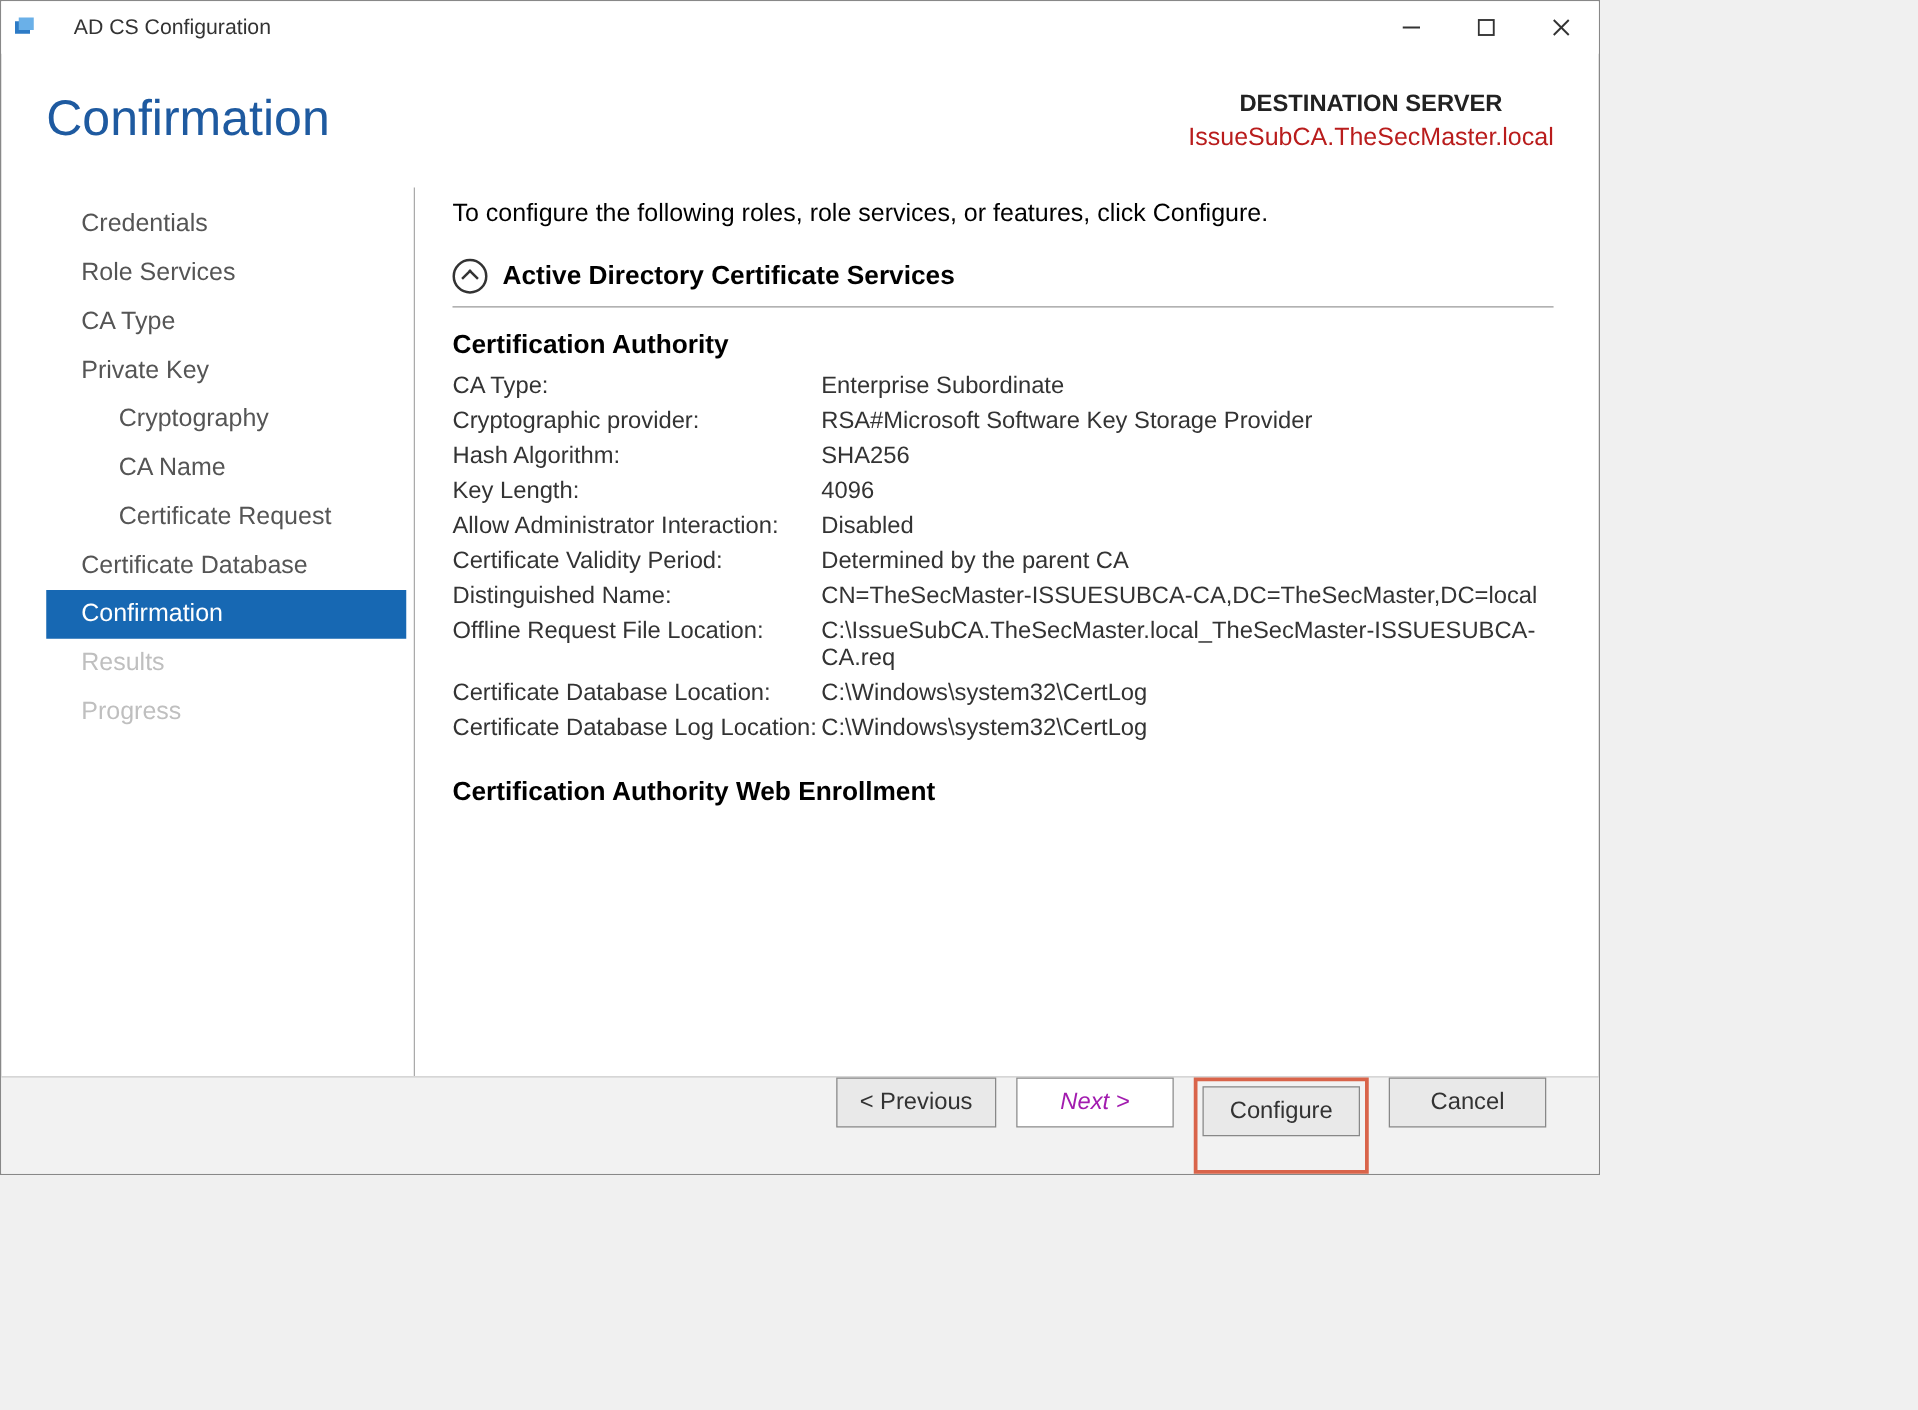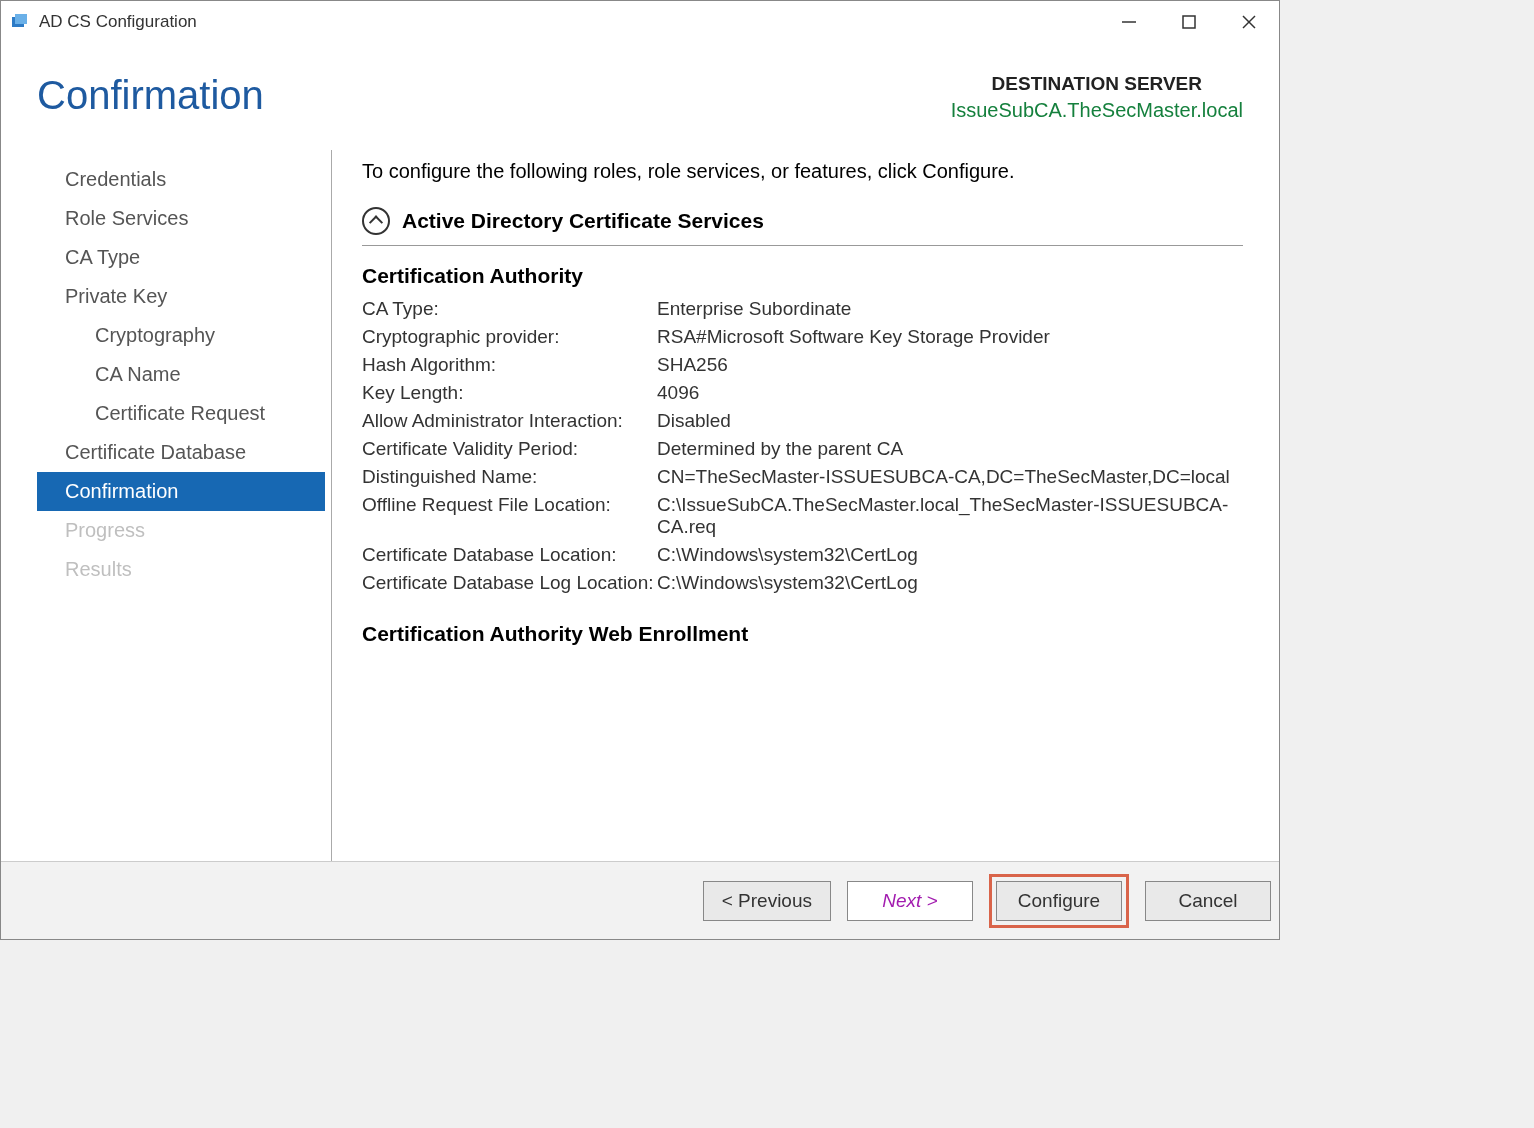--- a/index.html
+++ b/index.html
@@ -18,20 +18,21 @@
     position: relative;
     display: flex;
     flex-direction: column;
   }
   .titlebar {
     height: 42px;
     display: flex;
     align-items: center;
     padding: 0 0 0 10px;
     background: #fff;
+    gap: 20px;
   }
   .titlebar-icon {
     width: 20px; height: 20px; margin-right: 8px;
     display: inline-flex; align-items: center; justify-content: center;
   }
   .titlebar-title { font-size: 17px; color: #333; }
   .titlebar-controls { margin-left: auto; display: flex; }
   .titlebar-btn {
     width: 60px; height: 42px;
     display: flex; align-items: center; justify-content: center;
@@ -45,21 +46,21 @@
   .page-title {
     font-size: 40px;
     font-weight: 300;
     color: #1e5aa0;
   }
   .dest {
     margin-left: auto;
     text-align: right;
   }
   .dest-label { font-size: 19px; font-weight: 700; color: #222; text-align: center; }
-  .dest-server { font-size: 20px; color: #15803d; margin-top: 4px; }
+  .dest-server { font-size: 20px; color: #b91c1c; margin-top: 4px; }
   .body-row {
     display: flex;
     flex: 1;
     padding: 18px 36px 0 36px;
     overflow: hidden;
   }
   .sidebar {
     width: 295px;
     border-right: 1px solid #aaa;
     padding-top: 10px;
@@ -99,23 +100,22 @@
   .collapsible-title { font-size: 21px; font-weight: 700; }
   .section-heading { font-size: 21px; font-weight: 700; margin: 6px 0 10px 0; }
   .kv-row { display: flex; font-size: 19px; color: #333; margin-bottom: 6px; }
   .kv-key { width: 295px; flex-shrink: 0; }
   .kv-val { flex: 1; word-break: break-word; }
   .footer {
     height: 78px;
     background: #f2f2f2;
     border-top: 1px solid #ccc;
     display: flex;
-    align-items: center;
     justify-content: flex-end;
-    padding: 0 8px;
+    padding: 0 42px;
     gap: 16px;
   }
   .btn {
     min-width: 126px;
     height: 40px;
     background: #e9e9e9;
     border: 1px solid #888;
     font-size: 19px;
     color: #333;
     padding: 0 18px;
@@ -172,22 +172,22 @@
     <div class="sidebar" id="sidebar">
         <div class="sidebar-item">Credentials</div>
         <div class="sidebar-item">Role Services</div>
         <div class="sidebar-item">CA Type</div>
         <div class="sidebar-item">Private Key</div>
         <div class="sidebar-item indent">Cryptography</div>
         <div class="sidebar-item indent">CA Name</div>
         <div class="sidebar-item indent">Certificate Request</div>
         <div class="sidebar-item">Certificate Database</div>
         <div class="sidebar-item selected">Confirmation</div>
+        <div class="sidebar-item disabled">Results</div>
         <div class="sidebar-item disabled">Progress</div>
-        <div class="sidebar-item disabled">Results</div>
       </div>
     <div class="main">
       <div class="intro">To configure the following roles, role services, or features, click Configure.</div>
       <div class="collapsible-header">
         <span class="chev-circle">
             <span class="chev-up"></span>
           </span>
         <span class="collapsible-title">Active Directory Certificate Services</span>
       </div>
       <div class="section-heading">Certification Authority</div>

